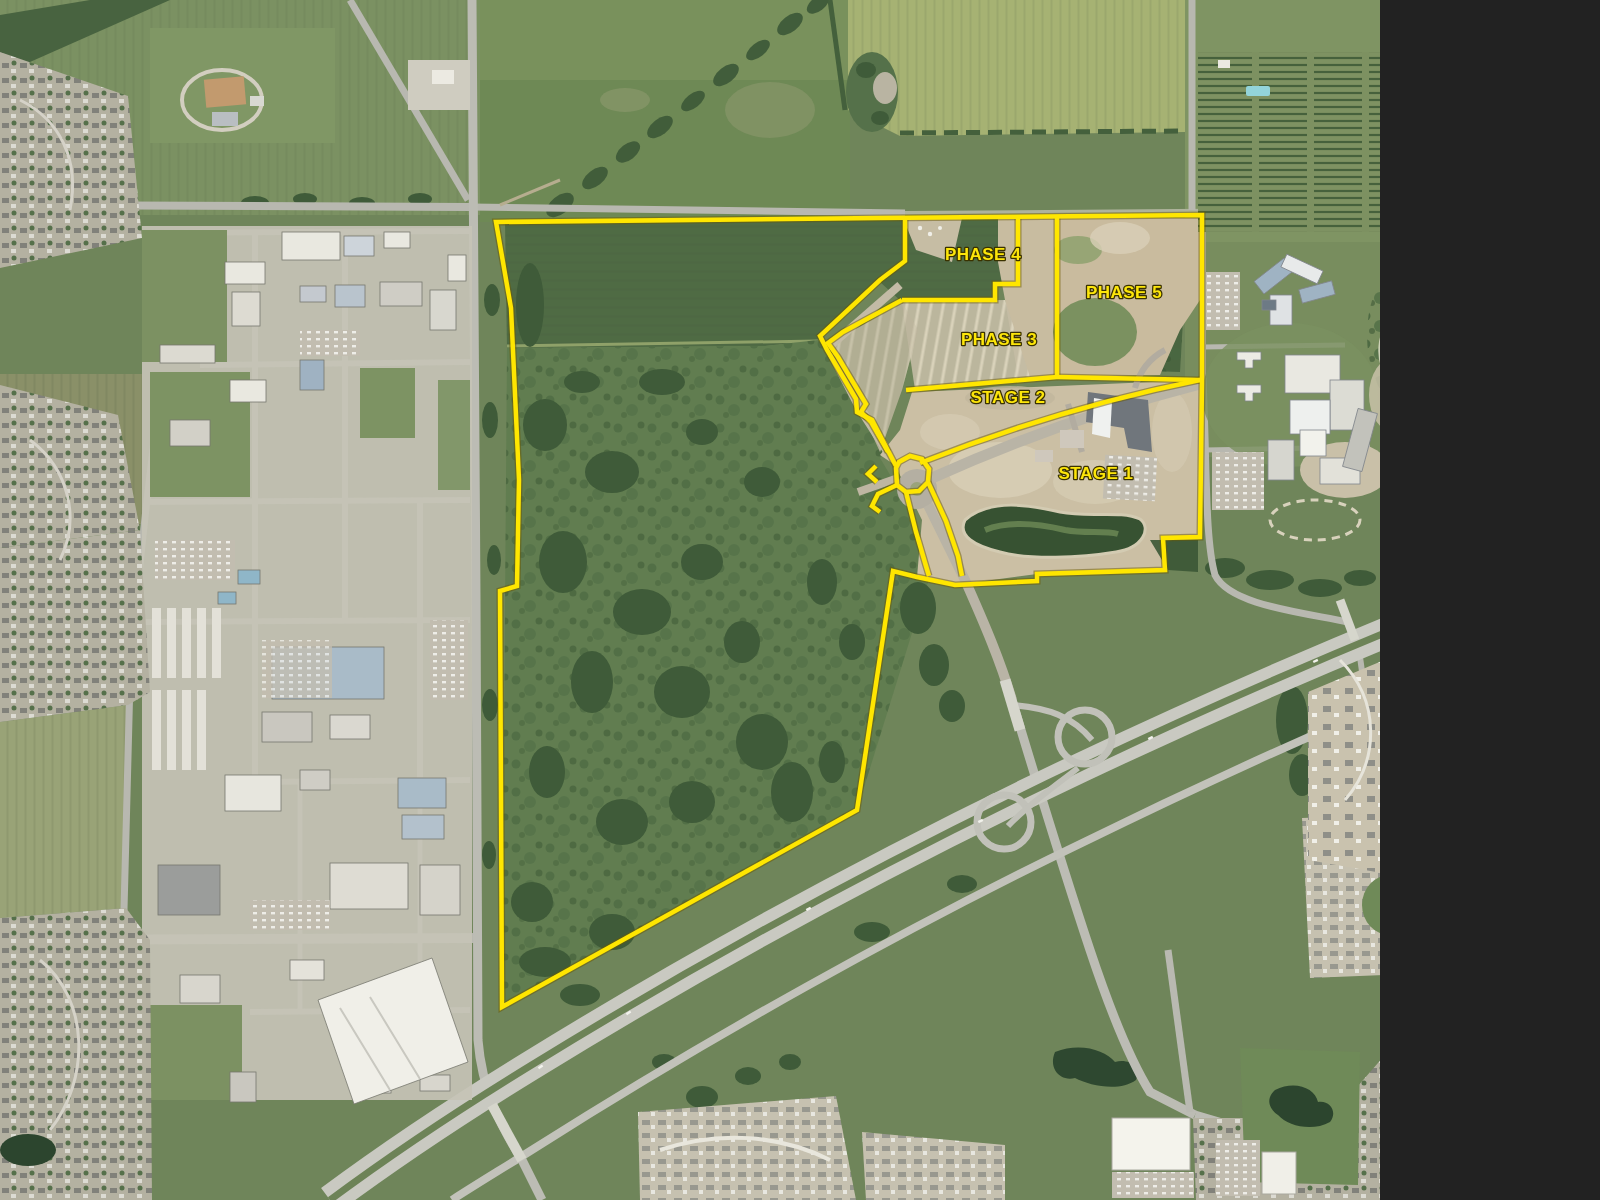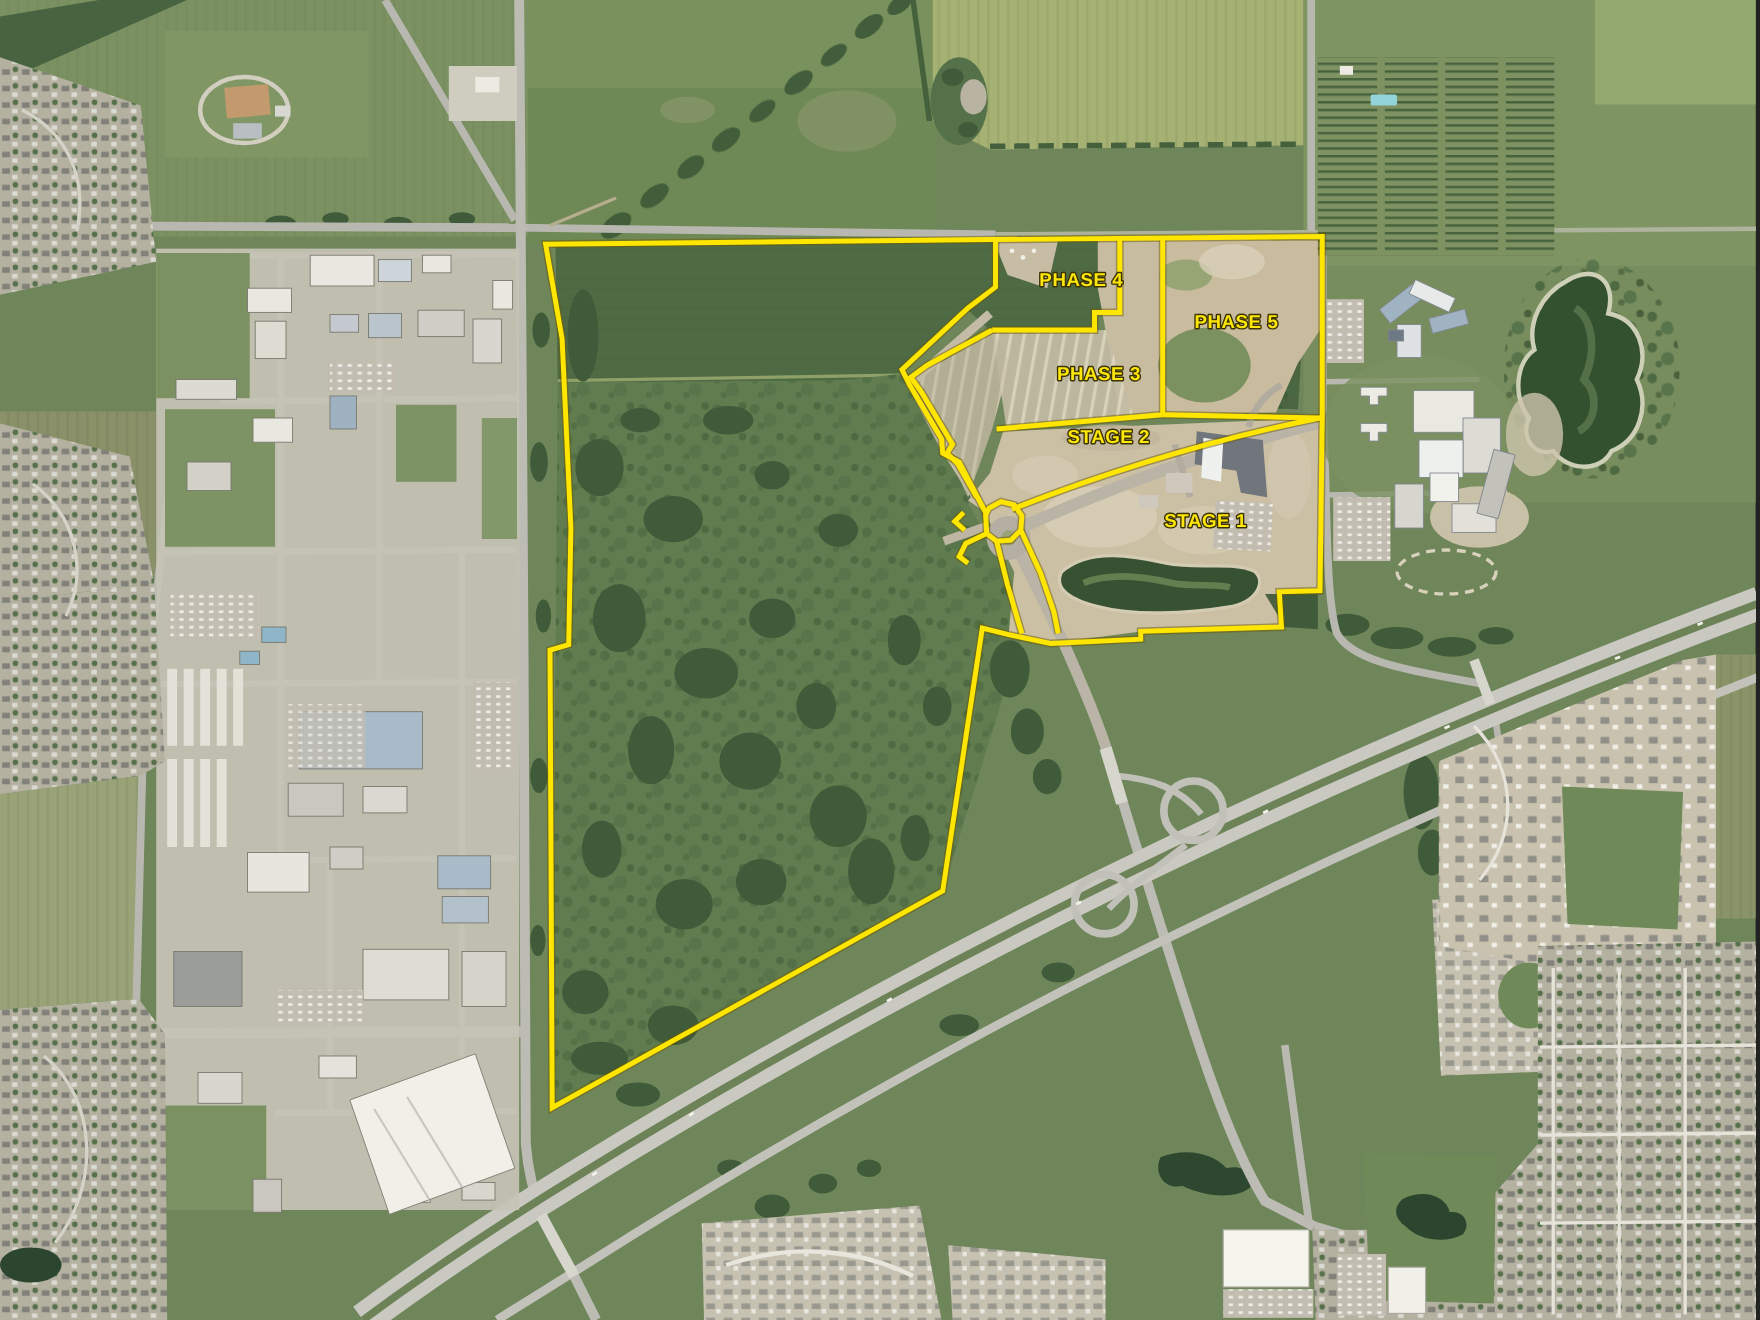--- a/index.html
+++ b/index.html
@@ -1,16 +1,16 @@
 <!DOCTYPE html>
 <html><head>
 <meta charset="utf-8">
 <style>
   html,body{margin:0;padding:0;background:#222;}
-  .screen{position:relative;width:1596px;height:1200px;overflow:hidden;font-family:"Liberation Sans",sans-serif;}
+  .screen{position:relative;width:1380px;height:1200px;overflow:hidden;font-family:"Liberation Sans",sans-serif;}
   .screen svg{display:block;width:1600px;height:1200px;}
   .region-label{
     font-family:"Liberation Sans","DejaVu Sans",sans-serif;
     font-weight:bold;
     letter-spacing:0.5px;
     paint-order:stroke;
     stroke-linejoin:round;
   }
 </style>
 </head>

